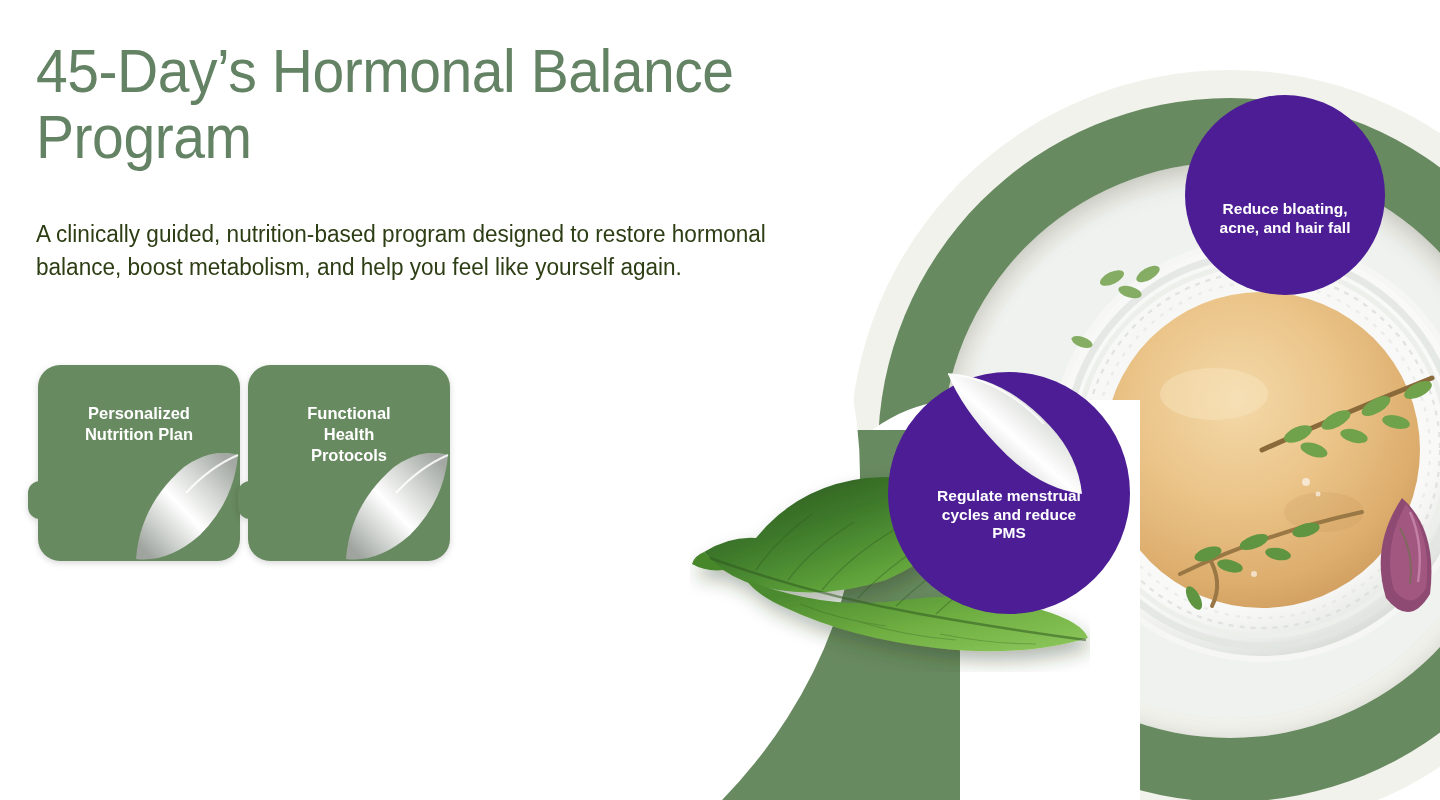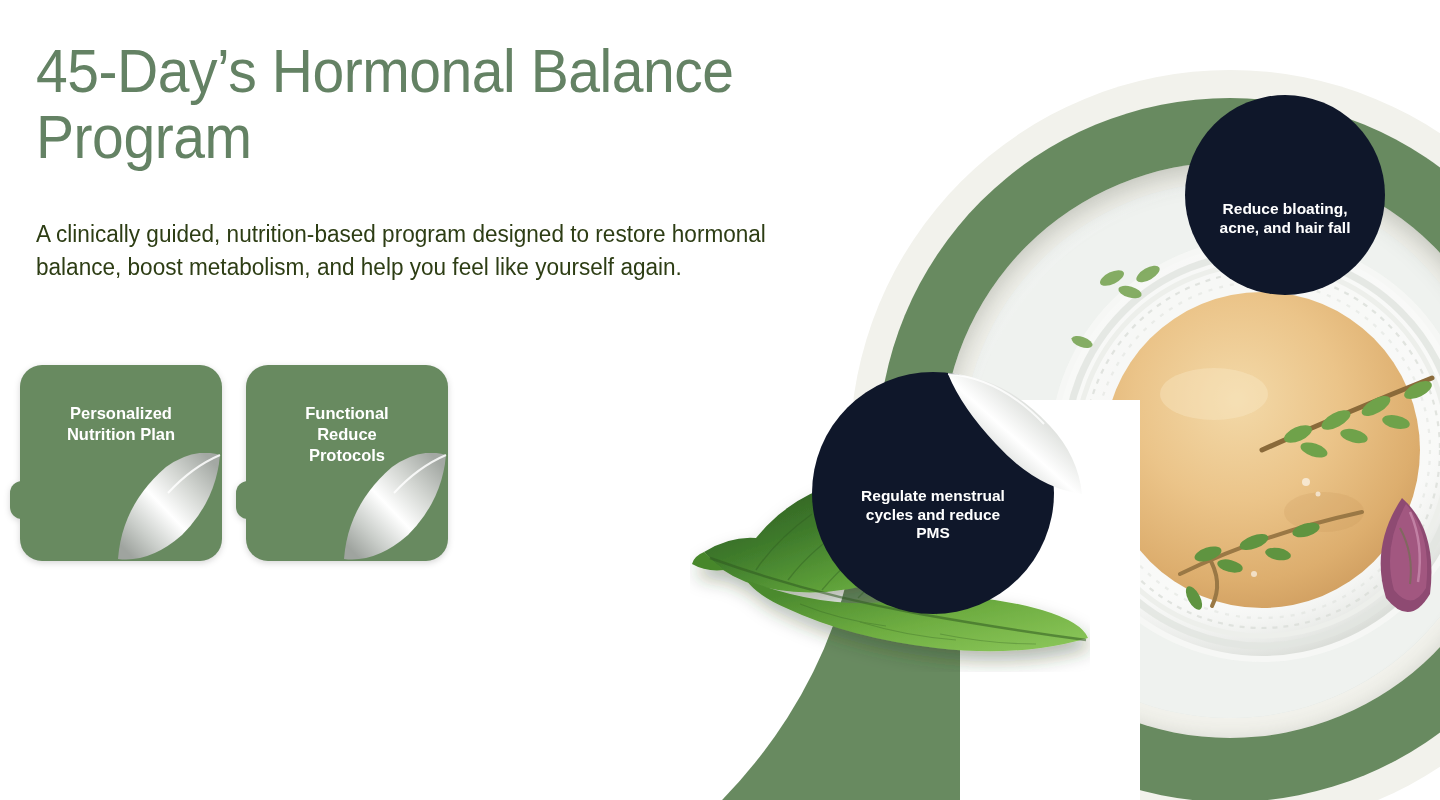--- a/index.html
+++ b/index.html
@@ -47,34 +47,34 @@
   }
 
   
   .ring-notch{
     position:absolute; left:-70px; top:330px; width:360px; height:470px;
     background:#ffffff; border-radius:50% 0 0 50%;
   }
 
   
   .bubble{
-    position:absolute; border-radius:50%; background:#0f172a;
+    position:absolute; border-radius:50%; background:#4c1d95;
     color:#ffffff; display:flex; align-items:center; justify-content:center;
     text-align:center; font-weight:bold; line-height:1.22;
     overflow:hidden;
   }
   .bubble span{ display:block; padding:0 14px; }
 
   #bubble-top{
     left:1185px; top:95px; width:200px; height:200px; font-size:15.5px;
   }
   #bubble-top span{ transform:translateY(24px); }
 
   #bubble-mid{
-    left:812px; top:372px; width:242px; height:242px; font-size:15.5px;
+    left:888px; top:372px; width:242px; height:242px; font-size:15.5px;
   }
   #bubble-mid span{ transform:translateY(22px); }
 
   
   .bubble-curl{
     position:absolute; left:940px; top:368px; width:146px; height:146px;
     pointer-events:none;
   }
 
   
@@ -86,21 +86,21 @@
     transform:scaleX(.92); transform-origin:left top;
   }
   .subhead{
     position:absolute; left:36px; top:218px; width:840px;
     font-size:23.5px; line-height:1.42; color:#2D3D14;
     font-family:"Liberation Sans", sans-serif;
     transform:scaleX(.96); transform-origin:left top;
   }
 
   
-  .cards{ position:absolute; left:20px; top:365px; display:flex; gap:24px; }
+  .cards{ position:absolute; left:38px; top:365px; display:flex; gap:8px; }
   .card{
     position:relative; width:202px; height:196px;
     background:#688A60; border-radius:22px;
     color:#fff; font-weight:bold; font-size:16.5px; line-height:1.26;
     text-align:center; overflow:visible;
     filter:drop-shadow(0 2px 3px rgba(0,0,0,.16));
   }
   .card .label{
     position:absolute; left:0; right:0; top:38px; padding:0 12px;
     white-space:pre-line;
@@ -328,21 +328,21 @@
           </defs>
           <path d="M 6 106 Q 10 52 54 14 Q 82 -6 108 2 Q 104 48 70 82 Q 38 110 6 106 Z" fill="url(#curl1)"></path>
           <path d="M 108 2 Q 80 14 56 40" fill="none" stroke="#ffffff" stroke-width="2" opacity=".85"></path>
         </svg>
       </div>
     </div>
 
     <div class="card">
       <div class="notch"></div>
       <div class="label">Functional
-Reduce
+Health
 Protocols</div>
       <div class="curl">
         <svg viewBox="0 0 112 112" aria-hidden="true">
           <path d="M 6 106 Q 10 52 54 14 Q 82 -6 108 2 Q 104 48 70 82 Q 38 110 6 106 Z" fill="url(#curl1)"></path>
           <path d="M 108 2 Q 80 14 56 40" fill="none" stroke="#ffffff" stroke-width="2" opacity=".85"></path>
         </svg>
       </div>
     </div>
 
 

